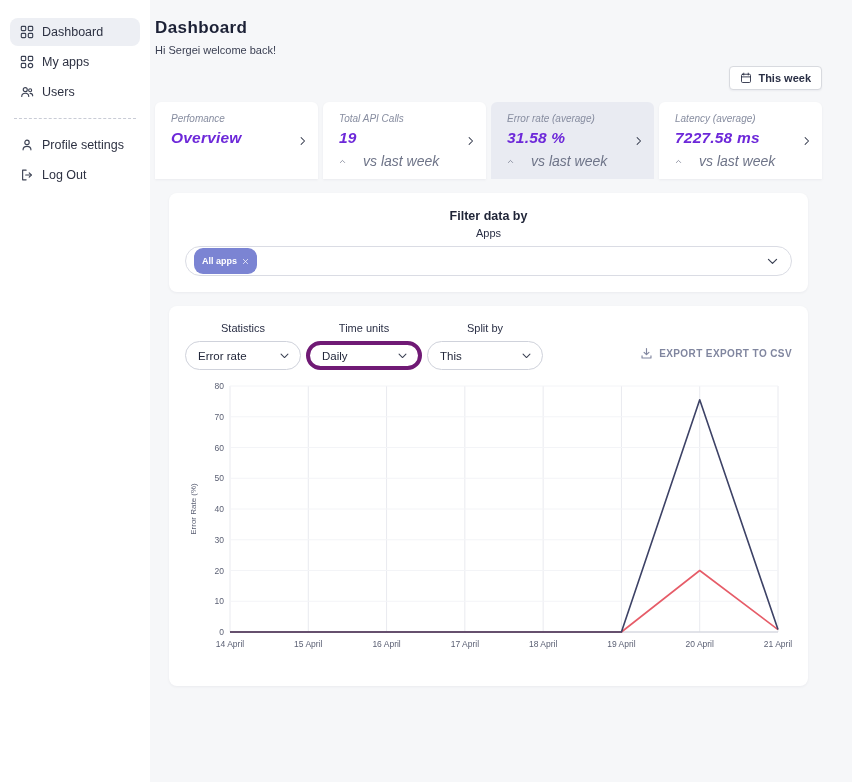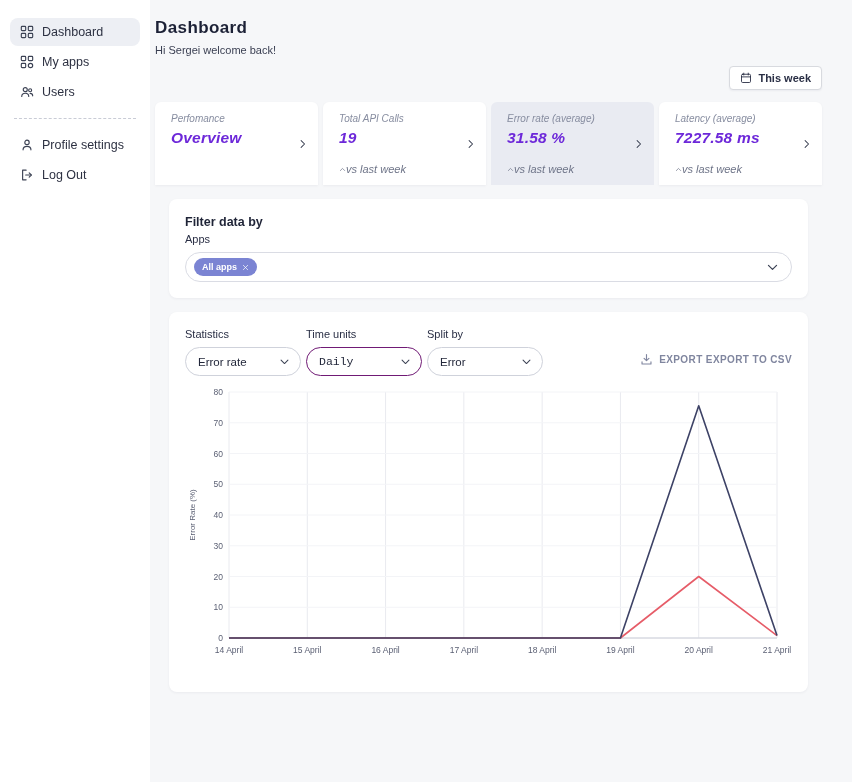--- a/index.html
+++ b/index.html
@@ -23,40 +23,40 @@
   .week-row { display:flex; justify-content:flex-end; margin-top:10px; }
   .week-btn { display:inline-flex; align-items:center; gap:6px; background:#fff; border:1px solid #d8dadf; border-radius:4px; padding:5px 10px; font-size:11px; font-weight:700; color:#2a2f45; cursor:pointer; box-shadow:0 1px 2px rgba(20,25,60,.05); }
   .week-btn svg { stroke:#2a2f45; fill:none; stroke-width:1.2; }
 
   
   .cards { display:flex; gap:5px; margin-top:12px; }
   .card { position:relative; flex:1; background:#fff; border-radius:6px 6px 0 0; padding:11px 26px 10px 16px; min-height:66px; cursor:pointer; box-shadow:0 1px 3px rgba(20,25,60,.05);font-style:italic; }
   .card.selected { background:#e9ebf2; box-shadow:none; }
   .card-label { font-size:10px; color:#878da0; }
   .card-value { font-size:15.5px; font-weight:700; color:#6d28d9; margin-top:5px; letter-spacing:.2px; }
-  .card-sub { display:flex; align-items:center; gap:0; font-size:11px; color:#6e7488; margin-top:16px; }
+  .card-sub { display:flex; align-items:center; gap:17px; font-size:14px; color:#6e7488; margin-top:6px; }
   .card-sub svg { stroke:#6e7488; fill:none; stroke-width:1.6; }
   .card-chev { position:absolute; right:10px; top:50%; transform:translateY(-50%); }
   .card-chev svg { stroke:#3c4254; fill:none; stroke-width:1.5; stroke-linecap:round; stroke-linejoin:round; }
 
   
-  .panel { background:#fff; border-radius:8px; margin:14px 14px 0 14px; padding:16px; box-shadow:0 1px 3px rgba(20,25,60,.05); }
+  .panel { background:#fff; border-radius:8px; margin:14px 14px 0 14px; padding:16px; box-shadow:0 1px 3px rgba(20,25,60,.05);text-align:center; }
   .panel-title { font-size:12.5px; font-weight:700; color:#1f2437; }
   .field-label { font-size:11px; color:#2a2f45; margin-top:4px; }
   .apps-input { position:relative; display:flex; align-items:center; margin-top:7px; height:30px; border:1px solid #dadce4; border-radius:16px; padding:0 34px 0 8px; cursor:text; }
-  .chip { display:inline-flex; align-items:center; gap:5px; background:#7b84d3; color:#fff; border-radius:9px; height:18px; padding:0 8px; font-size:9px; font-weight:700; cursor:pointer; }
+  .chip { display:inline-flex; align-items:center; gap:5px; background:#7b84d3; color:#fff; border-radius:9px; height:26px; padding:0 8px; font-size:9px; font-weight:700; cursor:pointer; }
   .chip svg { stroke:#fff; stroke-width:1.6; stroke-linecap:round; }
   .input-chev { position:absolute; right:12px; top:50%; transform:translateY(-50%); cursor:pointer; }
   .input-chev svg, .select svg { stroke:#3c4254; fill:none; stroke-width:1.5; stroke-linecap:round; stroke-linejoin:round; }
 
   
   .controls { display:flex; align-items:flex-end; gap:5px; }
   .control .field-label { margin-top:0; }
   .select { display:flex; align-items:center; justify-content:space-between; width:116px; height:29px; border:1px solid #cfd2db; border-radius:16px; padding:0 10px 0 12px; margin-top:7px; font-size:11.5px; color:#22273a; cursor:pointer; background:#fff; }
-  .select.focused { border:1px solid #701a75;font-family:Liberation Mono, monospace; }
+  .select.focused { border:4px solid #701a75; }
   .export { margin-left:auto; display:inline-flex; align-items:center; gap:6px; font-size:10px; font-weight:700; letter-spacing:.4px; color:#80869f; cursor:pointer; align-self:center; margin-top:14px; }
   .export svg { stroke:#80869f; fill:none; stroke-width:1.4; stroke-linecap:round; stroke-linejoin:round; }
 
   
   .legend { display:flex; justify-content:flex-end; gap:12px; margin:26px 10px 4px 0; }
   .legend-item { display:flex; align-items:center; gap:5px; font-size:10.5px; color:#2e3342; }
   .legend-dot { width:11px; height:11px; border-radius:50%; display:inline-block; }
   .chart-wrap { margin-top:4px; }
   .xt { font:8.5px "Liberation Sans", sans-serif; fill:#5a5f73; text-anchor:middle; }
   .yt { font:8.5px "Liberation Sans", sans-serif; fill:#5a5f73; text-anchor:end; }
@@ -253,21 +253,21 @@
             <span class="icon">
               <svg width="11" height="11" viewBox="0 0 16 16">
                   <path d="M3 6l5 5 5-5"></path>
                 </svg>
             </span>
           </div>
         </div>
         <div class="control">
           <div class="field-label">Split by</div>
           <div class="select">
-            <span>Error</span>
+            <span>This</span>
             <span class="icon">
               <svg width="11" height="11" viewBox="0 0 16 16">
                   <path d="M3 6l5 5 5-5"></path>
                 </svg>
             </span>
           </div>
         </div>
         <div class="export">
           <span class="icon">
             <svg width="13" height="13" viewBox="0 0 16 16">

